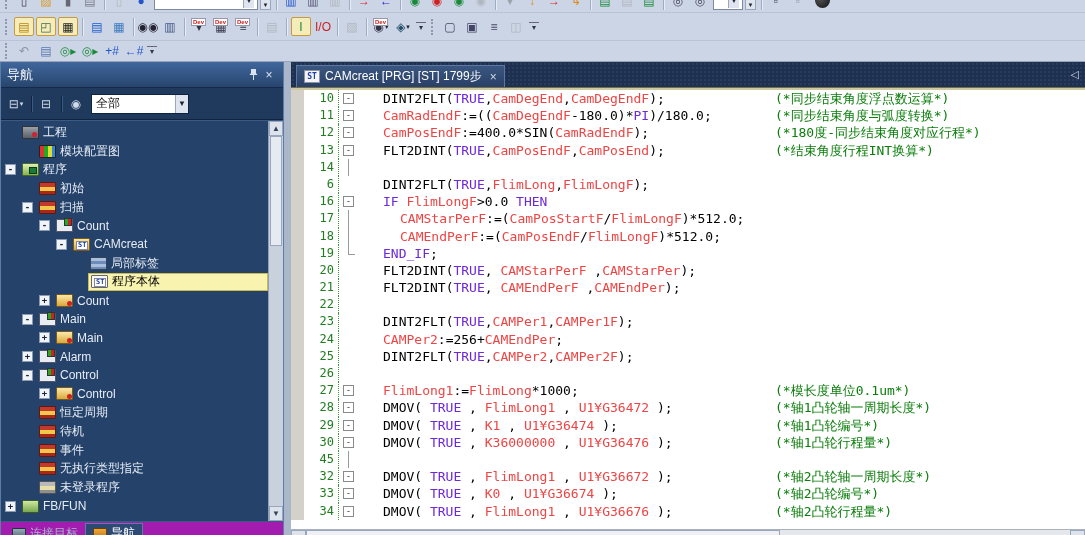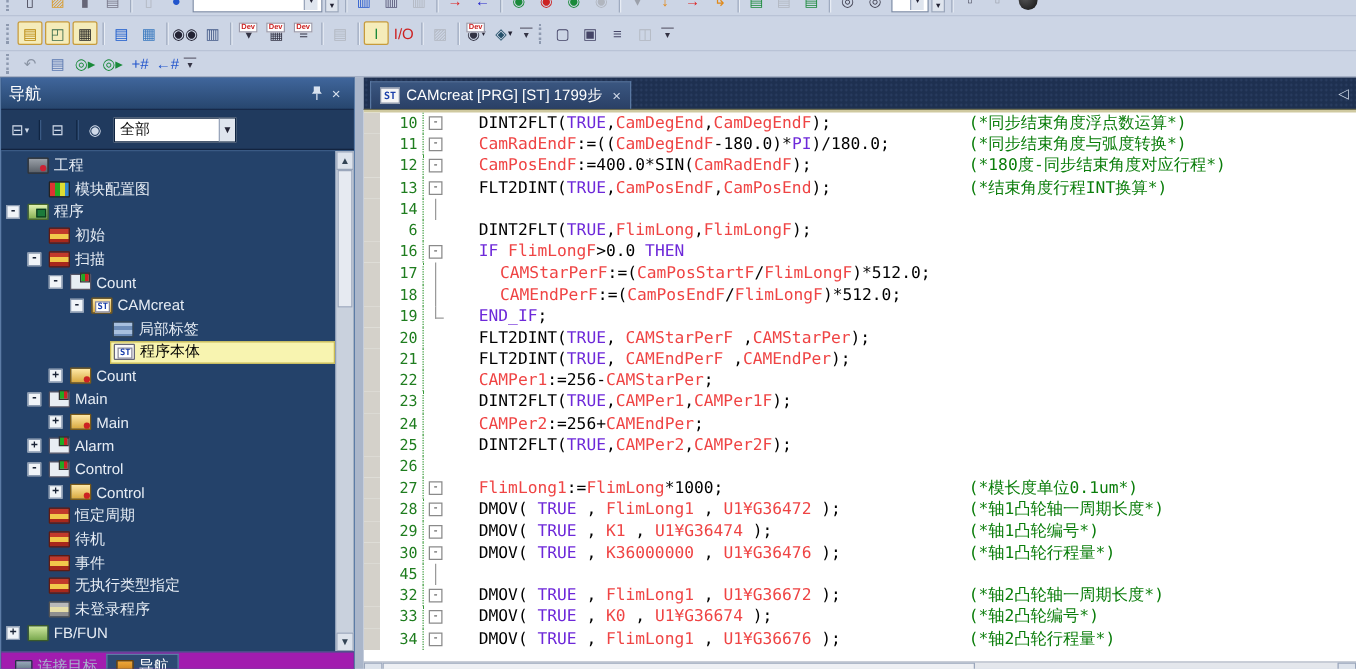--- a/index.html
+++ b/index.html
@@ -556,21 +556,21 @@
         <div class="code-row"><span class="marginstrip"></span><span class="lnum">12</span><span class="fold"><span class="fb">-</span></span><span class="codetxt" style="padding-left: 0px;"><span class="tk-var">CamPosEndF</span><span>:</span><span>=</span><span>400.0</span><span>*</span><span class="tk-fn">SIN</span><span>(</span><span class="tk-var">CamRadEndF</span><span>)</span><span>;</span></span><span class="cmt">(*180度-同步结束角度对应行程*)</span></div>
         <div class="code-row"><span class="marginstrip"></span><span class="lnum">13</span><span class="fold"><span class="fb">-</span></span><span class="codetxt" style="padding-left: 0px;"><span class="tk-fn">FLT2DINT</span><span>(</span><span class="tk-kw">TRUE</span><span>,</span><span class="tk-var">CamPosEndF</span><span>,</span><span class="tk-var">CamPosEnd</span><span>)</span><span>;</span></span><span class="cmt">(*结束角度行程INT换算*)</span></div>
         <div class="code-row"><span class="marginstrip"></span><span class="lnum">14</span><span class="fold fline"></span><span class="codetxt" style="padding-left: 0px;"></span></div>
         <div class="code-row"><span class="marginstrip"></span><span class="lnum">6</span><span class="fold"></span><span class="codetxt" style="padding-left: 0px;"><span class="tk-fn">DINT2FLT</span><span>(</span><span class="tk-kw">TRUE</span><span>,</span><span class="tk-var">FlimLong</span><span>,</span><span class="tk-var">FlimLongF</span><span>)</span><span>;</span></span></div>
         <div class="code-row"><span class="marginstrip"></span><span class="lnum">16</span><span class="fold"><span class="fb">-</span></span><span class="codetxt" style="padding-left: 0px;"><span class="tk-kw">IF</span><span> </span><span class="tk-var">FlimLongF</span><span>&gt;</span><span>0.0</span><span> </span><span class="tk-kw">THEN</span></span></div>
         <div class="code-row"><span class="marginstrip"></span><span class="lnum">17</span><span class="fold fline"></span><span class="codetxt" style="padding-left: 17px;"><span class="tk-var">CAMStarPerF</span><span>:</span><span>=</span><span>(</span><span class="tk-var">CamPosStartF</span><span>/</span><span class="tk-var">FlimLongF</span><span>)</span><span>*</span><span>512.0</span><span>;</span></span></div>
         <div class="code-row"><span class="marginstrip"></span><span class="lnum">18</span><span class="fold fline"></span><span class="codetxt" style="padding-left: 17px;"><span class="tk-var">CAMEndPerF</span><span>:</span><span>=</span><span>(</span><span class="tk-var">CamPosEndF</span><span>/</span><span class="tk-var">FlimLongF</span><span>)</span><span>*</span><span>512.0</span><span>;</span></span></div>
         <div class="code-row"><span class="marginstrip"></span><span class="lnum">19</span><span class="fold fend"></span><span class="codetxt" style="padding-left: 0px;"><span class="tk-kw">END_IF</span><span>;</span></span></div>
         <div class="code-row"><span class="marginstrip"></span><span class="lnum">20</span><span class="fold"></span><span class="codetxt" style="padding-left: 0px;"><span class="tk-fn">FLT2DINT</span><span>(</span><span class="tk-kw">TRUE</span><span>,</span><span> </span><span class="tk-var">CAMStarPerF</span><span> </span><span>,</span><span class="tk-var">CAMStarPer</span><span>)</span><span>;</span></span></div>
         <div class="code-row"><span class="marginstrip"></span><span class="lnum">21</span><span class="fold"></span><span class="codetxt" style="padding-left: 0px;"><span class="tk-fn">FLT2DINT</span><span>(</span><span class="tk-kw">TRUE</span><span>,</span><span> </span><span class="tk-var">CAMEndPerF</span><span> </span><span>,</span><span class="tk-var">CAMEndPer</span><span>)</span><span>;</span></span></div>
-        <div class="code-row"><span class="marginstrip"></span><span class="lnum">22</span><span class="fold"></span><span class="codetxt" style="padding-left: 0px;"><span class="tk-var">CAMPer1</span><span>:</span><span>=</span><span>256</span><span>-</span><span class="tk-var">CAMStarPer</span><span>;</span></span></div>
+        <div class="code-row"><span class="marginstrip"></span><span class="lnum">22</span><span class="fold"></span></div>
         <div class="code-row"><span class="marginstrip"></span><span class="lnum">23</span><span class="fold"></span><span class="codetxt" style="padding-left: 0px;"><span class="tk-fn">DINT2FLT</span><span>(</span><span class="tk-kw">TRUE</span><span>,</span><span class="tk-var">CAMPer1</span><span>,</span><span class="tk-var">CAMPer1F</span><span>)</span><span>;</span></span></div>
         <div class="code-row"><span class="marginstrip"></span><span class="lnum">24</span><span class="fold"></span><span class="codetxt" style="padding-left: 0px;"><span class="tk-var">CAMPer2</span><span>:</span><span>=</span><span>256</span><span>+</span><span class="tk-var">CAMEndPer</span><span>;</span></span></div>
         <div class="code-row"><span class="marginstrip"></span><span class="lnum">25</span><span class="fold"></span><span class="codetxt" style="padding-left: 0px;"><span class="tk-fn">DINT2FLT</span><span>(</span><span class="tk-kw">TRUE</span><span>,</span><span class="tk-var">CAMPer2</span><span>,</span><span class="tk-var">CAMPer2F</span><span>)</span><span>;</span></span></div>
         <div class="code-row"><span class="marginstrip"></span><span class="lnum">26</span><span class="fold"></span><span class="codetxt" style="padding-left: 0px;"></span></div>
         <div class="code-row"><span class="marginstrip"></span><span class="lnum">27</span><span class="fold"><span class="fb">-</span></span><span class="codetxt" style="padding-left: 0px;"><span class="tk-var">FlimLong1</span><span>:</span><span>=</span><span class="tk-var">FlimLong</span><span>*</span><span>1000</span><span>;</span></span><span class="cmt">(*模长度单位0.1um*)</span></div>
         <div class="code-row"><span class="marginstrip"></span><span class="lnum">28</span><span class="fold"><span class="fb">-</span></span><span class="codetxt" style="padding-left: 0px;"><span class="tk-fn">DMOV</span><span>(</span><span> </span><span class="tk-kw">TRUE</span><span> </span><span>,</span><span> </span><span class="tk-var">FlimLong1</span><span> </span><span>,</span><span> </span><span class="tk-var">U1¥G36472</span><span> </span><span>)</span><span>;</span></span><span class="cmt">(*轴1凸轮轴一周期长度*)</span></div>
         <div class="code-row"><span class="marginstrip"></span><span class="lnum">29</span><span class="fold"><span class="fb">-</span></span><span class="codetxt" style="padding-left: 0px;"><span class="tk-fn">DMOV</span><span>(</span><span> </span><span class="tk-kw">TRUE</span><span> </span><span>,</span><span> </span><span class="tk-var">K1</span><span> </span><span>,</span><span> </span><span class="tk-var">U1¥G36474</span><span> </span><span>)</span><span>;</span></span><span class="cmt">(*轴1凸轮编号*)</span></div>
         <div class="code-row"><span class="marginstrip"></span><span class="lnum">30</span><span class="fold"><span class="fb">-</span></span><span class="codetxt" style="padding-left: 0px;"><span class="tk-fn">DMOV</span><span>(</span><span> </span><span class="tk-kw">TRUE</span><span> </span><span>,</span><span> </span><span class="tk-var">K36000000</span><span> </span><span>,</span><span> </span><span class="tk-var">U1¥G36476</span><span> </span><span>)</span><span>;</span></span><span class="cmt">(*轴1凸轮行程量*)</span></div>
         <div class="code-row"><span class="marginstrip"></span><span class="lnum">45</span><span class="fold fline"></span><span class="codetxt" style="padding-left: 0px;"></span></div>
         <div class="code-row"><span class="marginstrip"></span><span class="lnum">32</span><span class="fold"><span class="fb">-</span></span><span class="codetxt" style="padding-left: 0px;"><span class="tk-fn">DMOV</span><span>(</span><span> </span><span class="tk-kw">TRUE</span><span> </span><span>,</span><span> </span><span class="tk-var">FlimLong1</span><span> </span><span>,</span><span> </span><span class="tk-var">U1¥G36672</span><span> </span><span>)</span><span>;</span></span><span class="cmt">(*轴2凸轮轴一周期长度*)</span></div>

